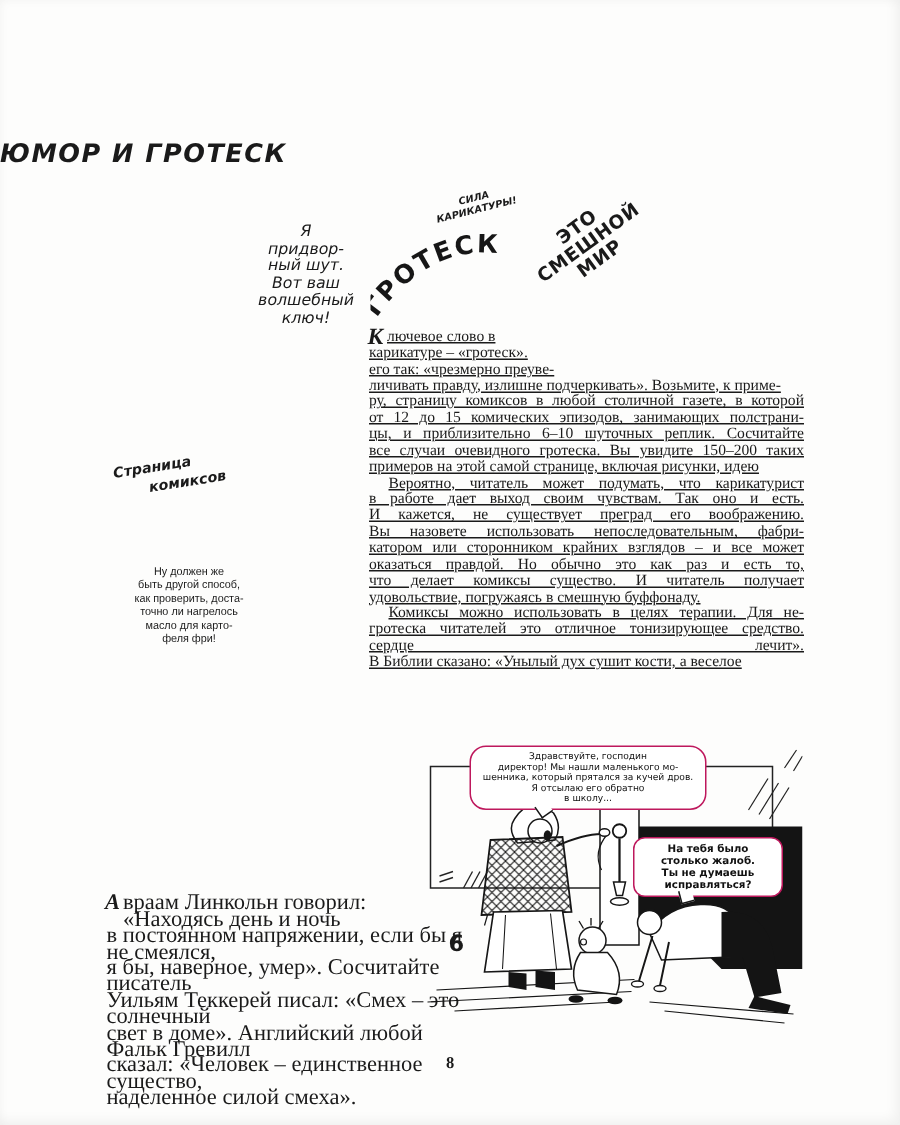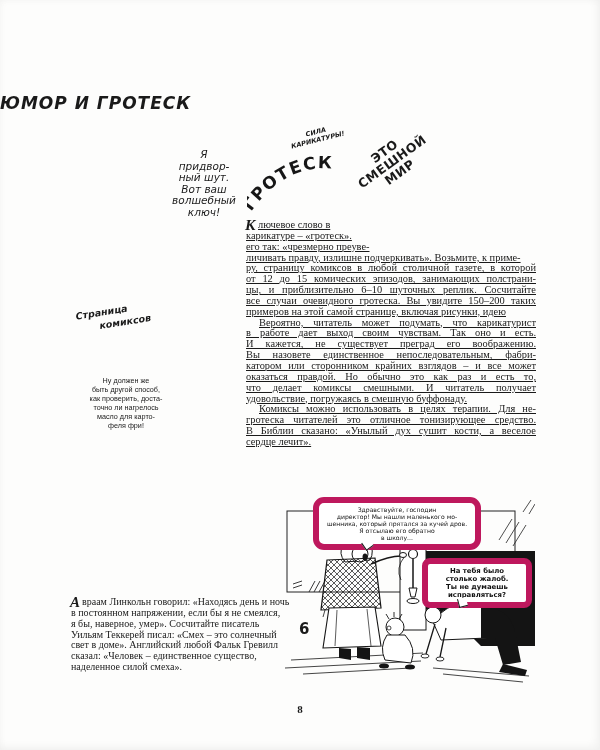--- a/index.html
+++ b/index.html
@@ -63,28 +63,28 @@
   .p1 > div:first-child{padding-left:12px;}
   .ind > div:first-child{text-indent:13px;}
   .dropcap{
     font-weight:bold;font-style:italic;font-size:15.5px;line-height:12px;
     font-family:"Liberation Serif",serif;
   }
   .dc1{left:245px;top:219px;}
   .dc2{left:70px;top:596px;font-size:15px;}
 
   
-  .footer-quote{left:71px;top:597px;width:238px;font-size:10px;line-height:10.85px;}
+  .footer-quote{left:71px;top:597px;width:238px;font-size:15px;line-height:10.85px;}
   .footer-quote > div:first-child{padding-left:11px;}
 
   
   .cartoon{left:283px;top:496px;width:252px;height:208px;}
   .cartoon svg{position:absolute;left:0;top:0;}
   .bubble{
-    position:absolute;background:#fff;border:6px solid #be185d;
+    position:absolute;background:#fff;border:1px solid #be185d;
     font-family:"DejaVu Sans",sans-serif;text-align:center;color:#111;
   }
   .bubble1{left:30px;top:1px;width:152px;border-radius:11px;font-size:6.1px;line-height:7px;padding:3px 2px;}
   .bubble1::after{
     content:"";position:absolute;left:44px;bottom:-5px;width:8px;height:8px;
     background:#fff;border-right:1px solid #161616;border-bottom:1px solid #161616;
     transform:rotate(55deg);
   }
   .bubble2{left:139px;top:62px;width:96px;border-radius:8px;font-size:6.9px;line-height:8px;font-weight:bold;padding:3px 1px;}
   .bubble2::after{
@@ -155,31 +155,31 @@
         <div>ру, страницу комиксов в любой столичной газете, в которой</div>
         <div>от 12 до 15 комических эпизодов, занимающих полстрани-</div>
         <div>цы, и приблизительно 6–10 шуточных реплик. Сосчитайте</div>
         <div>все случаи очевидного гротеска. Вы увидите 150–200 таких</div>
         <div>примеров на этой самой странице, включая рисунки, идею</div>
       </div>
     <div class="para ind jall">
         <div>Вероятно, читатель может подумать, что карикатурист</div>
         <div>в работе дает выход своим чувствам. Так оно и есть.</div>
         <div>И кажется, не существует преград его воображению.</div>
-        <div>Вы назовете единственное непоследовательным, фабри-</div>
+        <div>Вы назовете использовать непоследовательным, фабри-</div>
         <div>катором или сторонником крайних взглядов – и все может</div>
         <div>оказаться правдой. Но обычно это как раз и есть то,</div>
-        <div>что делает комиксы смешными. И читатель получает</div>
+        <div>что делает комиксы существо. И читатель получает</div>
         <div>удовольствие, погружаясь в смешную буффонаду.</div>
       </div>
     <div class="para ind jall">
         <div>Комиксы можно использовать в целях терапии. Для не-</div>
         <div>гротеска читателей это отличное тонизирующее средство.</div>
+        <div>сердце лечит».</div>
         <div>В Библии сказано: «Унылый дух сушит кости, а веселое</div>
-        <div>сердце лечит».</div>
       </div>
   </div>
 
   <span class="abs dropcap dc2">А</span>
   <div class="abs footer-quote para">
       <div>враам Линкольн говорил: «Находясь день и ночь</div>
       <div>в постоянном напряжении, если бы я не смеялся,</div>
       <div>я бы, наверное, умер». Сосчитайте писатель</div>
       <div>Уильям Теккерей писал: «Смех – это солнечный</div>
       <div>свет в доме». Английский любой Фальк Гревилл</div>

